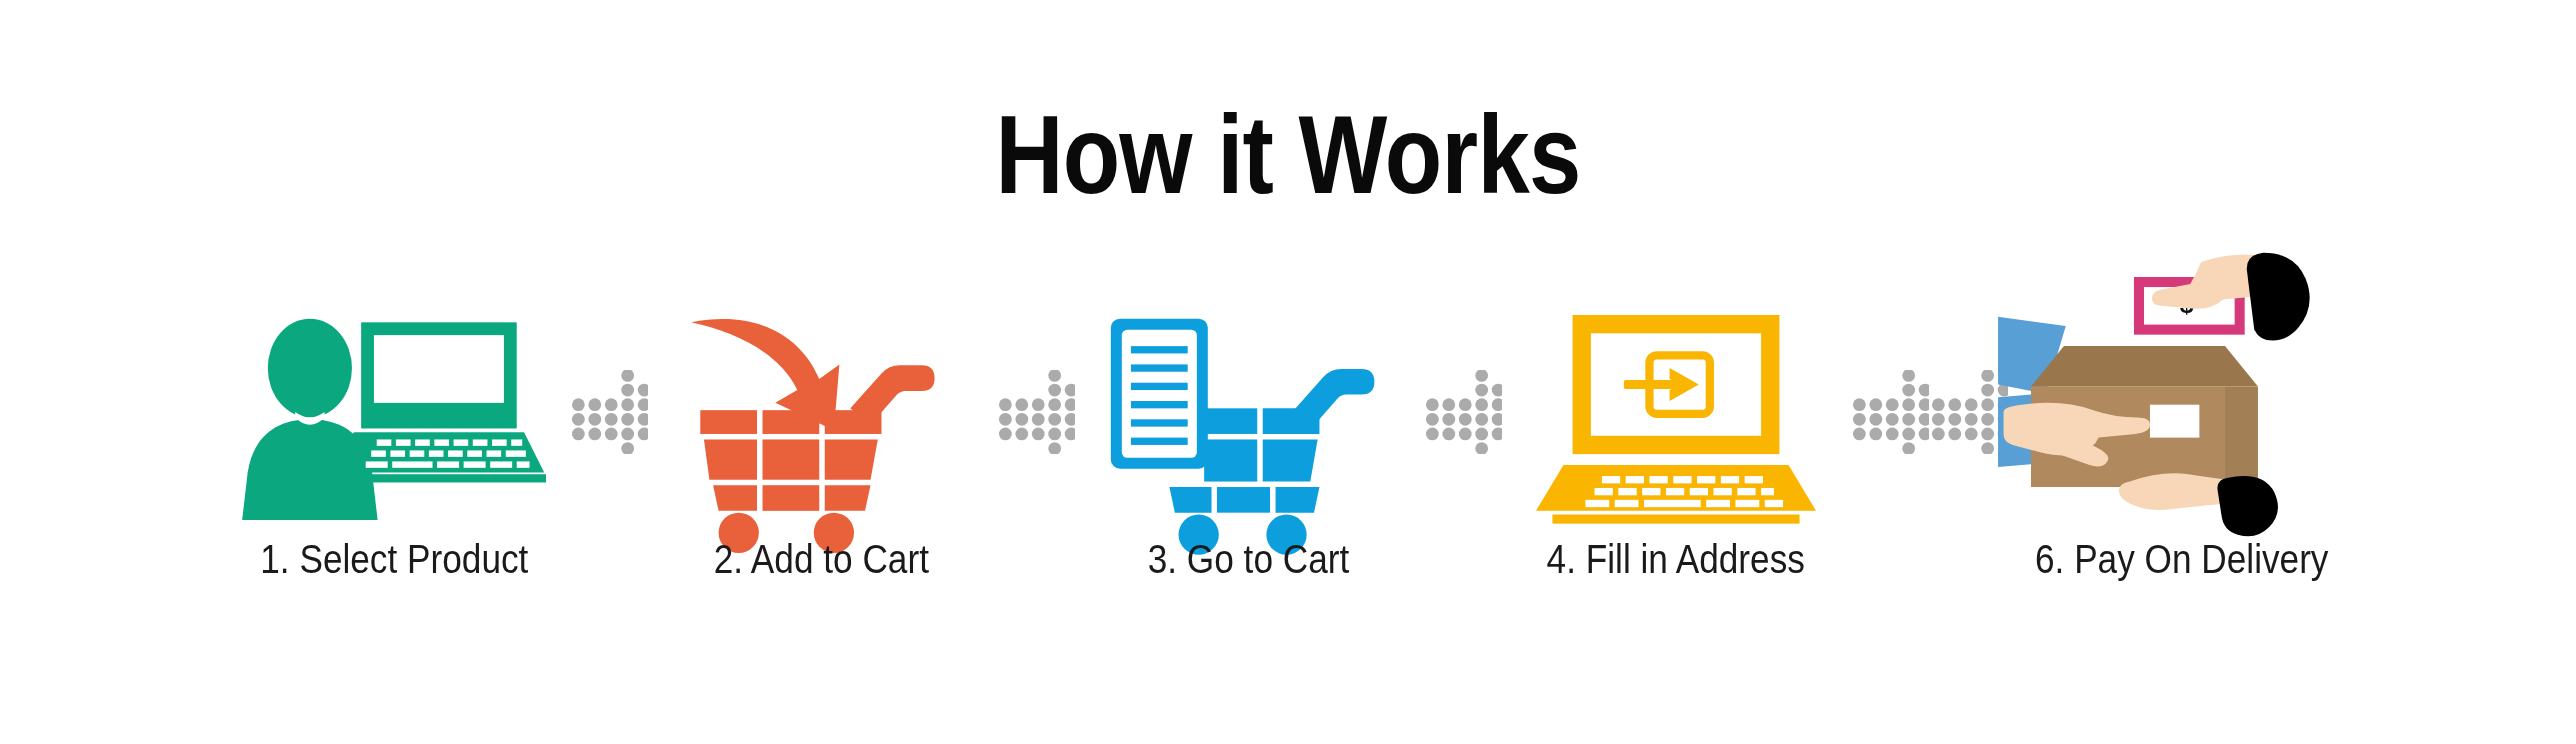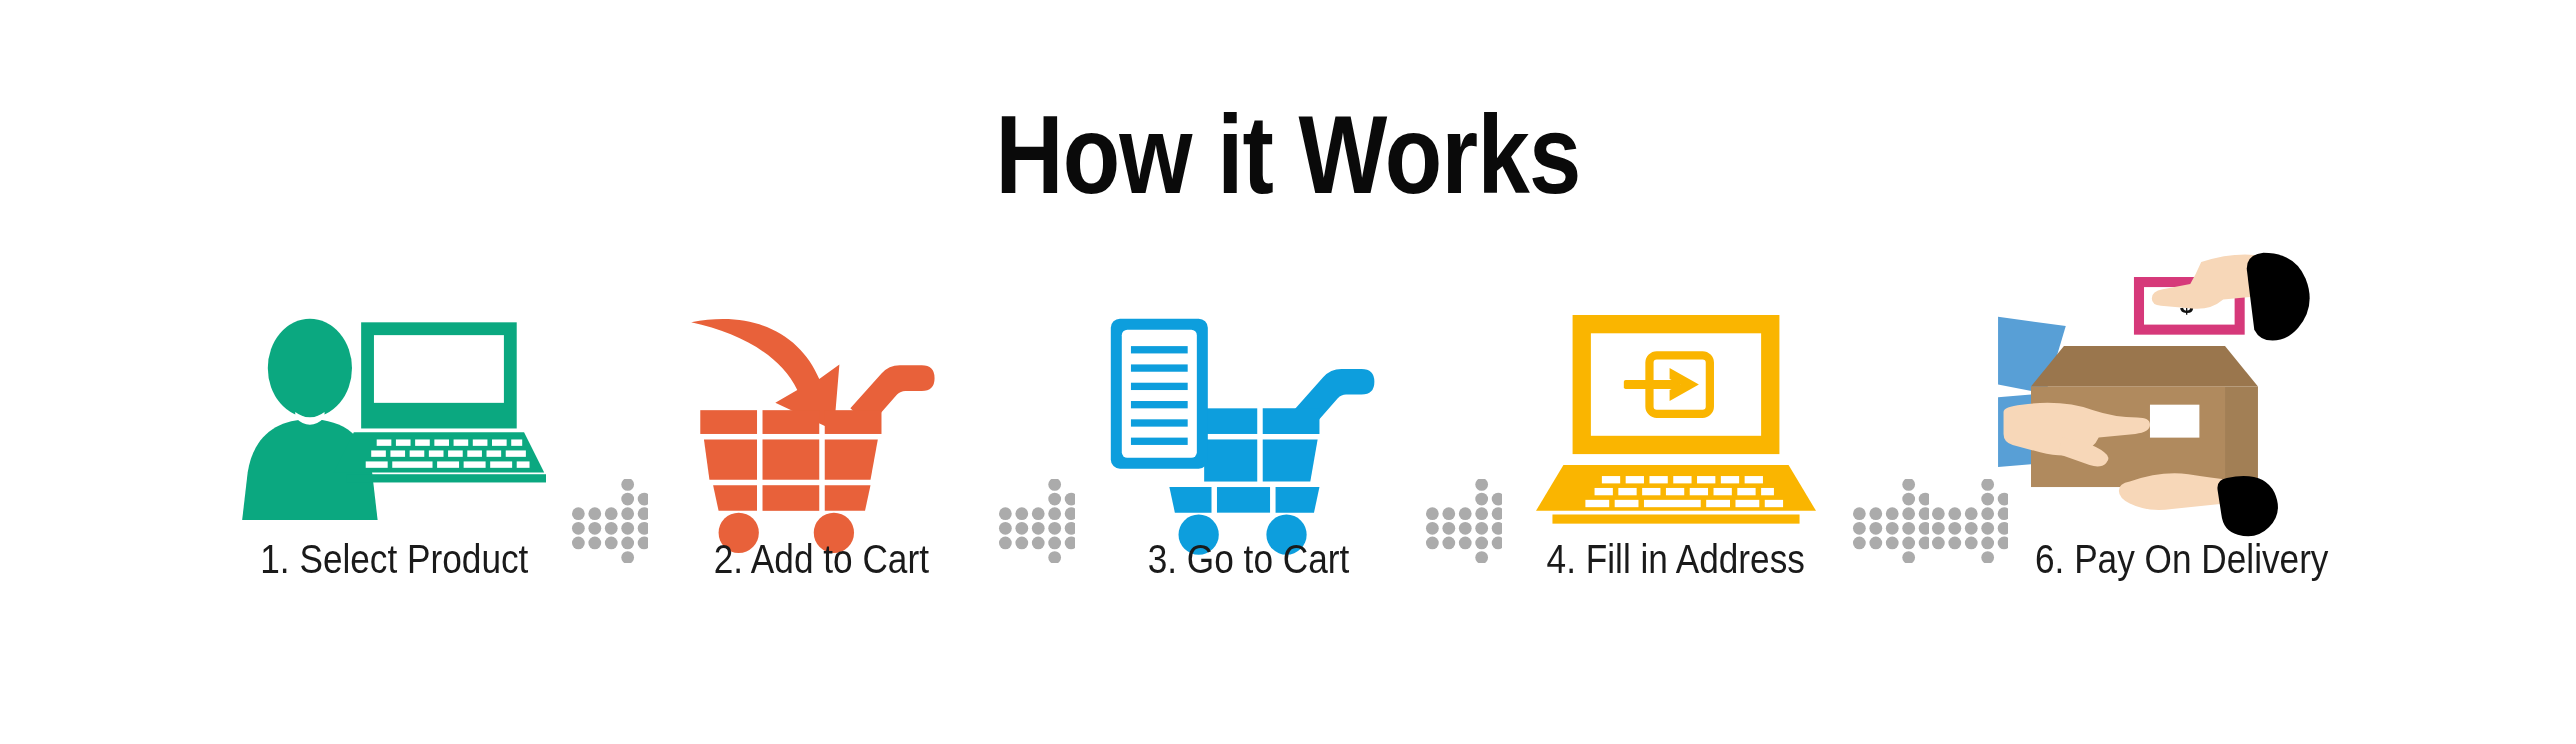--- a/index.html
+++ b/index.html
@@ -41,21 +41,21 @@
 
   
   .steps {
     position: absolute;
     top: 302px;
     left: 0;
     width: 2576px;
     height: 329px;
     display: flex;
     flex-direction: row;
-    align-items: flex-end;
+    align-items: flex-start;
     justify-content: center;
   }
   .step {
     position: relative;
     width: 348px;
     height: 329px;
     display: flex;
     flex-direction: column;
     align-items: center;
     flex: 0 0 auto;

